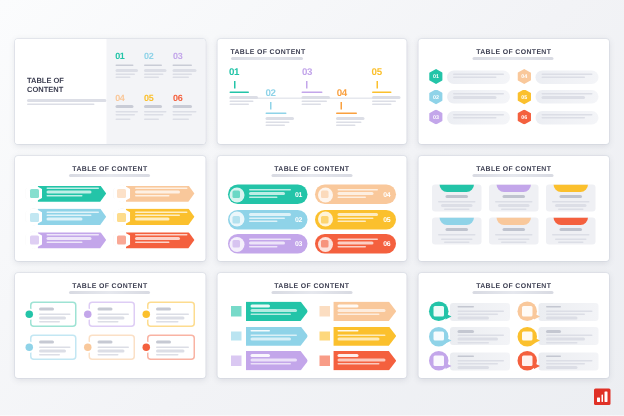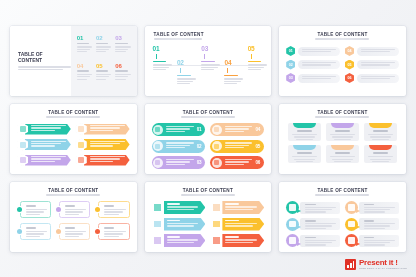--- a/index.html
+++ b/index.html
@@ -748,17 +748,13 @@
     </div>
   </div>
 </div>
 
 <div class="logo">
   <div class="logo-mark">
     <b style="height:3px"></b>
       <b style="height:5px"></b>
       <b style="height:7px"></b>
   </div>
-  <div class="logo-txt">
-    <div class="n">Present it !</div>
-    <div class="tag">FREE DECK &amp; EASY PRESENTATION</div>
-  </div>
 </div>
 
 </body></html>

